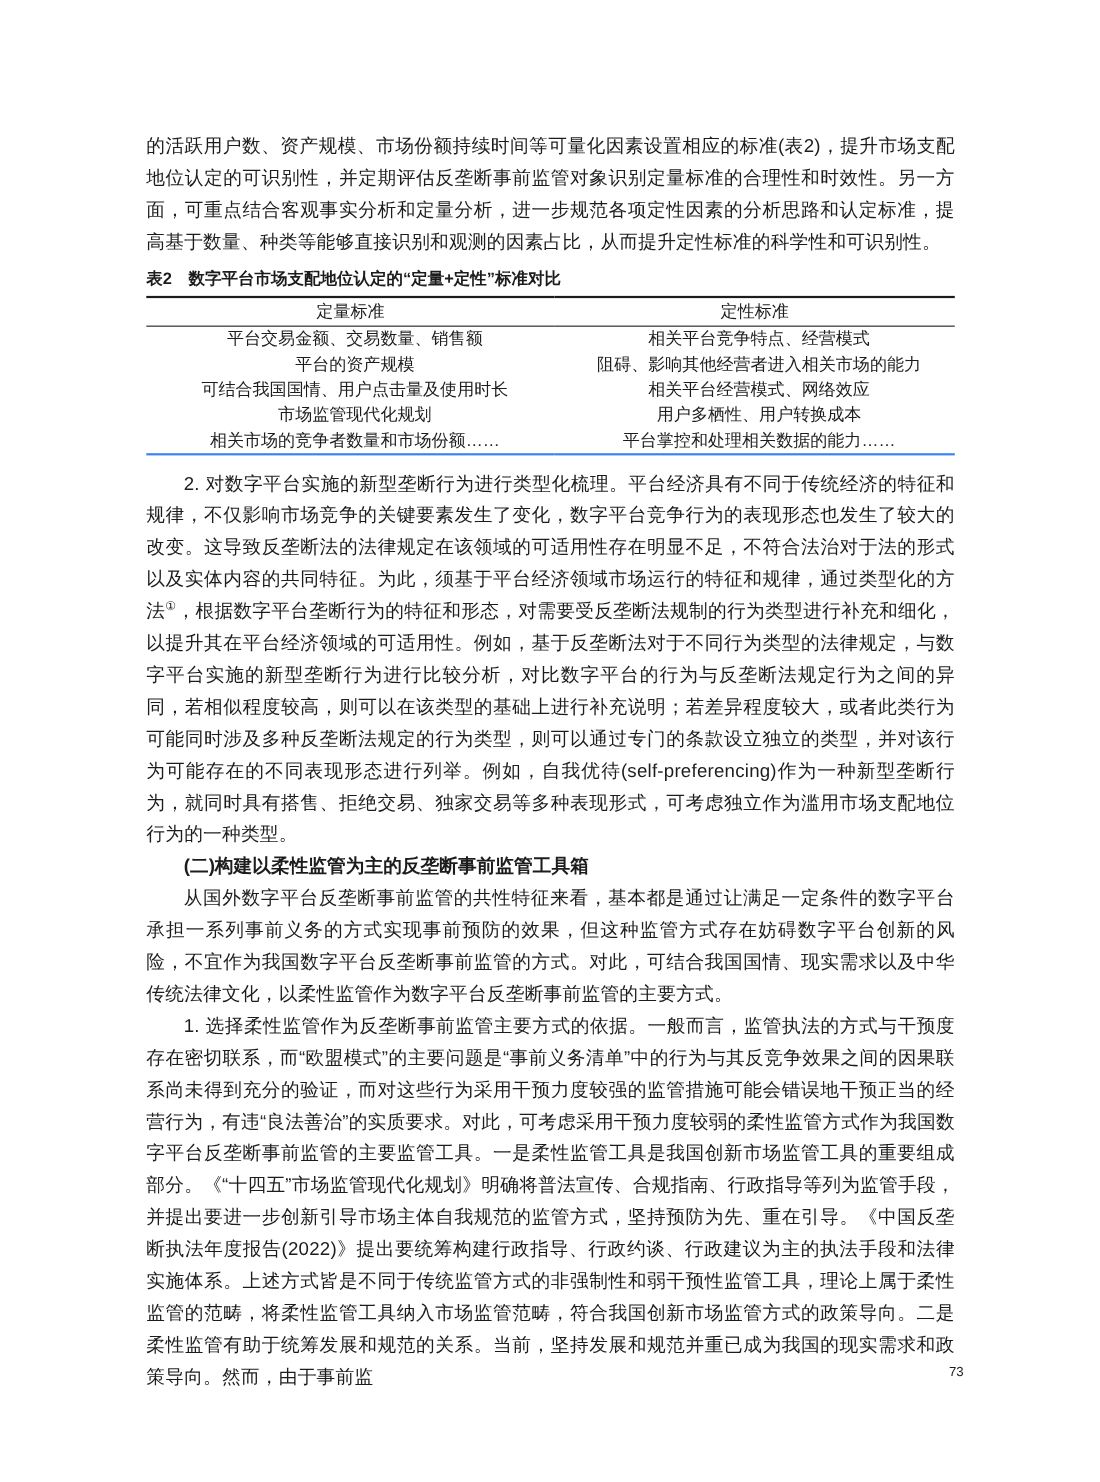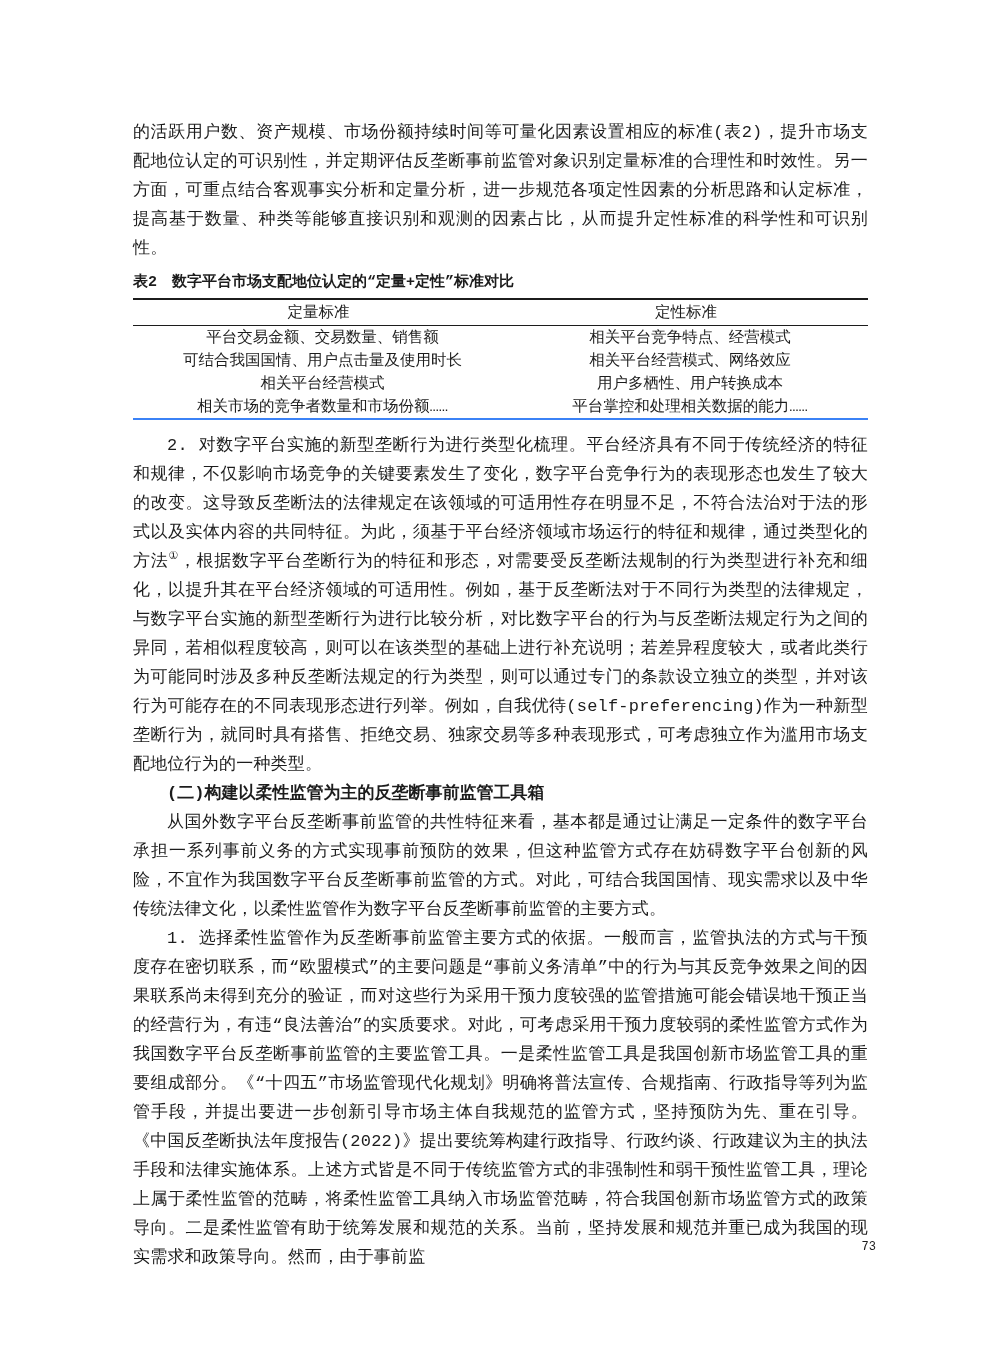--- a/index.html
+++ b/index.html
@@ -1,21 +1,21 @@
 <!DOCTYPE html>
 <html><head>
 <meta charset="utf-8">
 <style>
   html, body { margin: 0; padding: 0; background: #ffffff; }
   .page {
     position: relative;
     width: 1000px;
     height: 1347px;
     background: #ffffff;
-    font-family: Liberation Mono, monospace;
+    font-family: Liberation Sans, sans-serif;
     color: #1c1c1c;
     overflow: hidden;
   }
   .content {
     position: absolute;
     left: 133px;
     top: 118px;
     width: 735px;
   }
   .para {
@@ -101,25 +101,29 @@
             <th>定量标准</th>
             <th>定性标准</th>
           </tr>
         </thead>
         <tbody>
           <tr>
             <td class="col-left">平台交易金额、交易数量、销售额</td>
             <td>相关平台竞争特点、经营模式</td>
           </tr>
           <tr>
+            <td class="col-left">平台的资产规模</td>
+            <td>阻碍、影响其他经营者进入相关市场的能力</td>
+          </tr>
+          <tr>
             <td class="col-left">可结合我国国情、用户点击量及使用时长</td>
             <td>相关平台经营模式、网络效应</td>
           </tr>
           <tr>
-            <td class="col-left">相关平台经营模式</td>
+            <td class="col-left">市场监管现代化规划</td>
             <td>用户多栖性、用户转换成本</td>
           </tr>
           <tr>
             <td class="col-left">相关市场的竞争者数量和市场份额……</td>
             <td>平台掌控和处理相关数据的能力……</td>
           </tr>
         </tbody>
       </table>
     </div>
 

